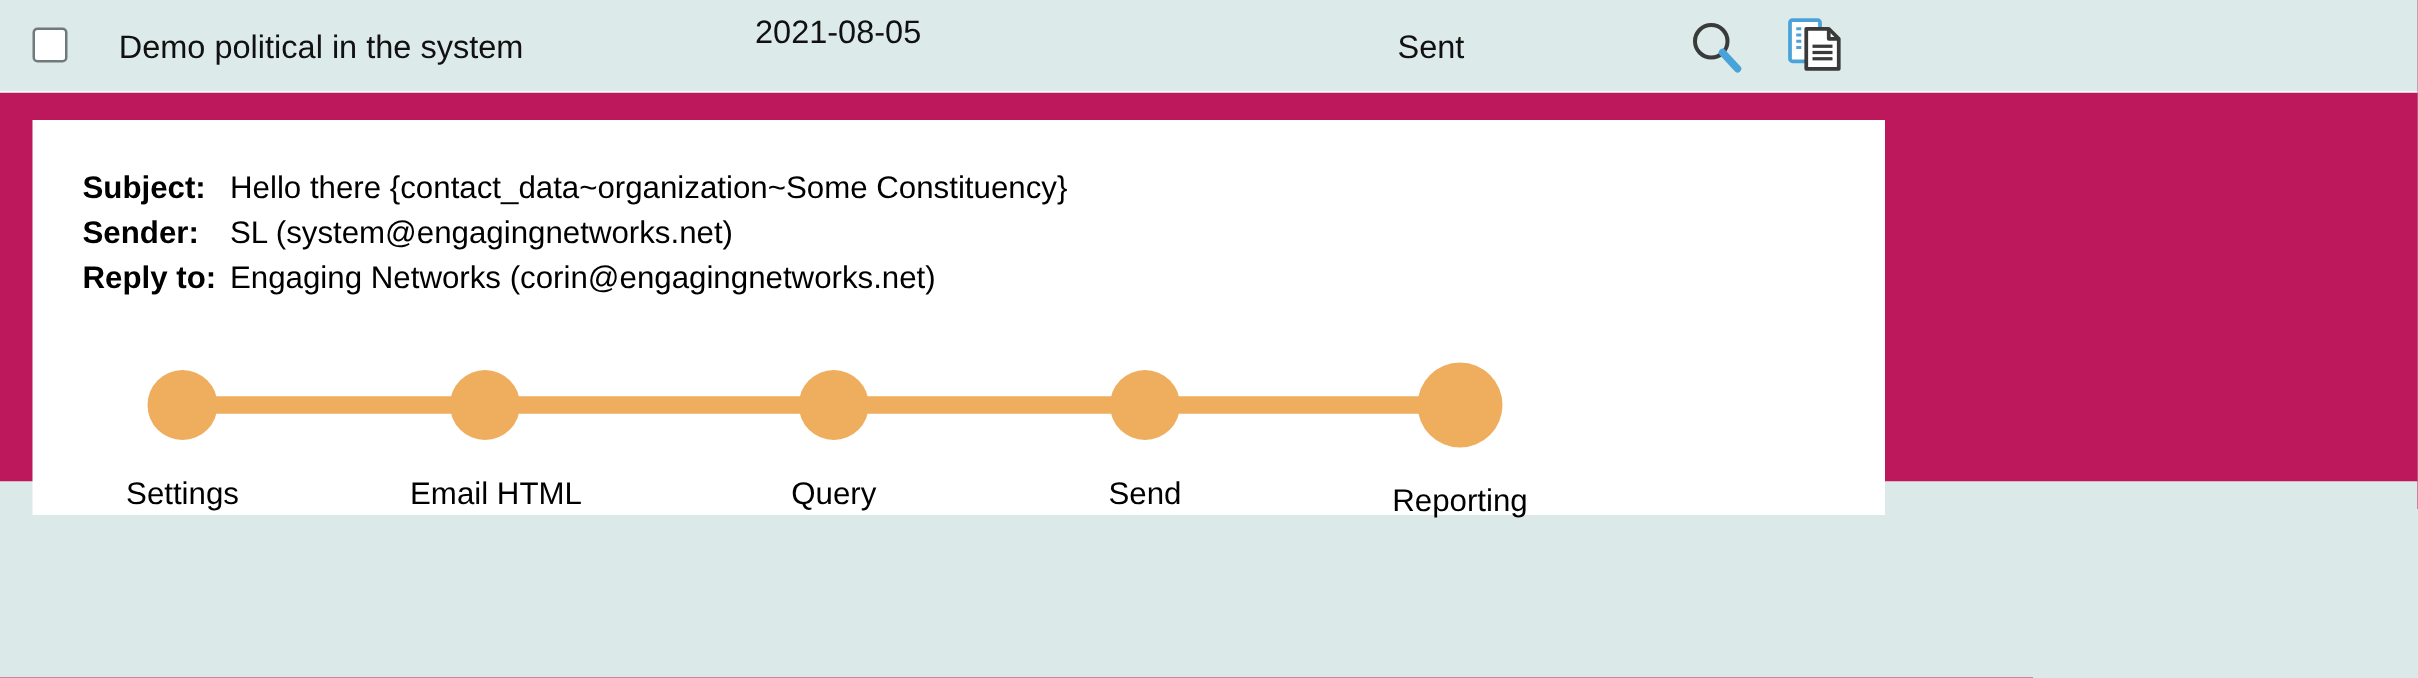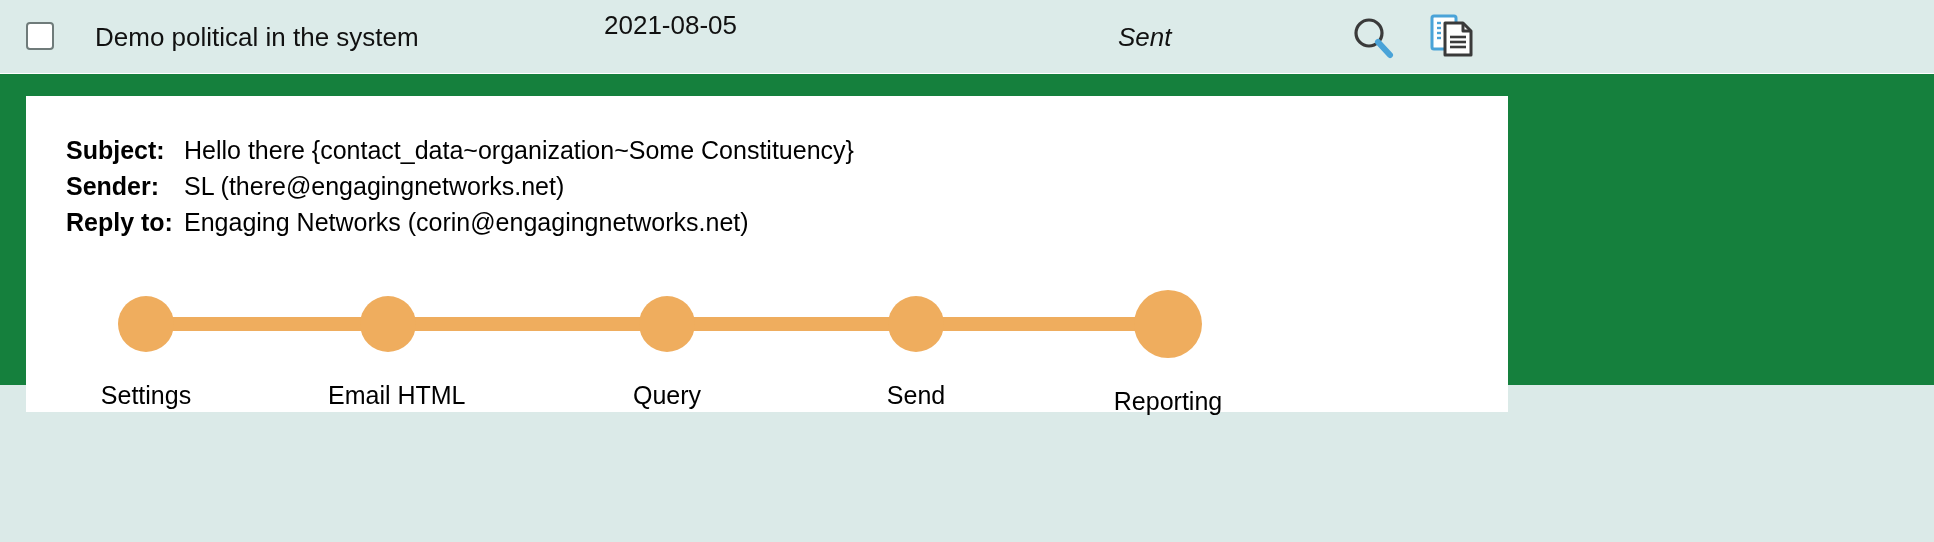--- a/index.html
+++ b/index.html
@@ -13,21 +13,21 @@
     background: #dbeae8;
     font-family: "Liberation Sans", sans-serif;
     color: #000000;
     overflow: hidden;
   }
 
   .screen {
     position: relative;
     width: 1934px;
     height: 385px;
-    background: #15803d;
+    background: #be185d;
     box-sizing: border-box;
   }
 
   
   .summary-row {
     position: relative;
     height: 74px;
     background: #dcebe9;
     border-bottom: 1px solid #ffffff;
     box-sizing: border-box;
@@ -71,21 +71,20 @@
   }
 
   .col-status {
     position: absolute;
     left: 1118px;
     top: 20px;
     font-size: 26px;
     line-height: 34px;
     color: #111111;
     white-space: nowrap;
-    font-style: italic;
   }
 
   .icon-search {
     position: absolute;
     left: 1350px;
     top: 14px;
     width: 46px;
     height: 46px;
     cursor: pointer;
   }
@@ -221,21 +220,21 @@
 
     <div class="meta-block">
 
       <div class="meta-row">
         <div class="meta-label">Subject:</div>
         <div class="meta-value">Hello there {contact_data~organization~Some Constituency}</div>
       </div>
 
       <div class="meta-row">
         <div class="meta-label">Sender:</div>
-        <div class="meta-value">SL (there@engagingnetworks.net)</div>
+        <div class="meta-value">SL (system@engagingnetworks.net)</div>
       </div>
 
       <div class="meta-row">
         <div class="meta-label">Reply to:</div>
         <div class="meta-value">Engaging Networks (corin@engagingnetworks.net)</div>
       </div>
 
     </div>
 
     <div class="steps">

